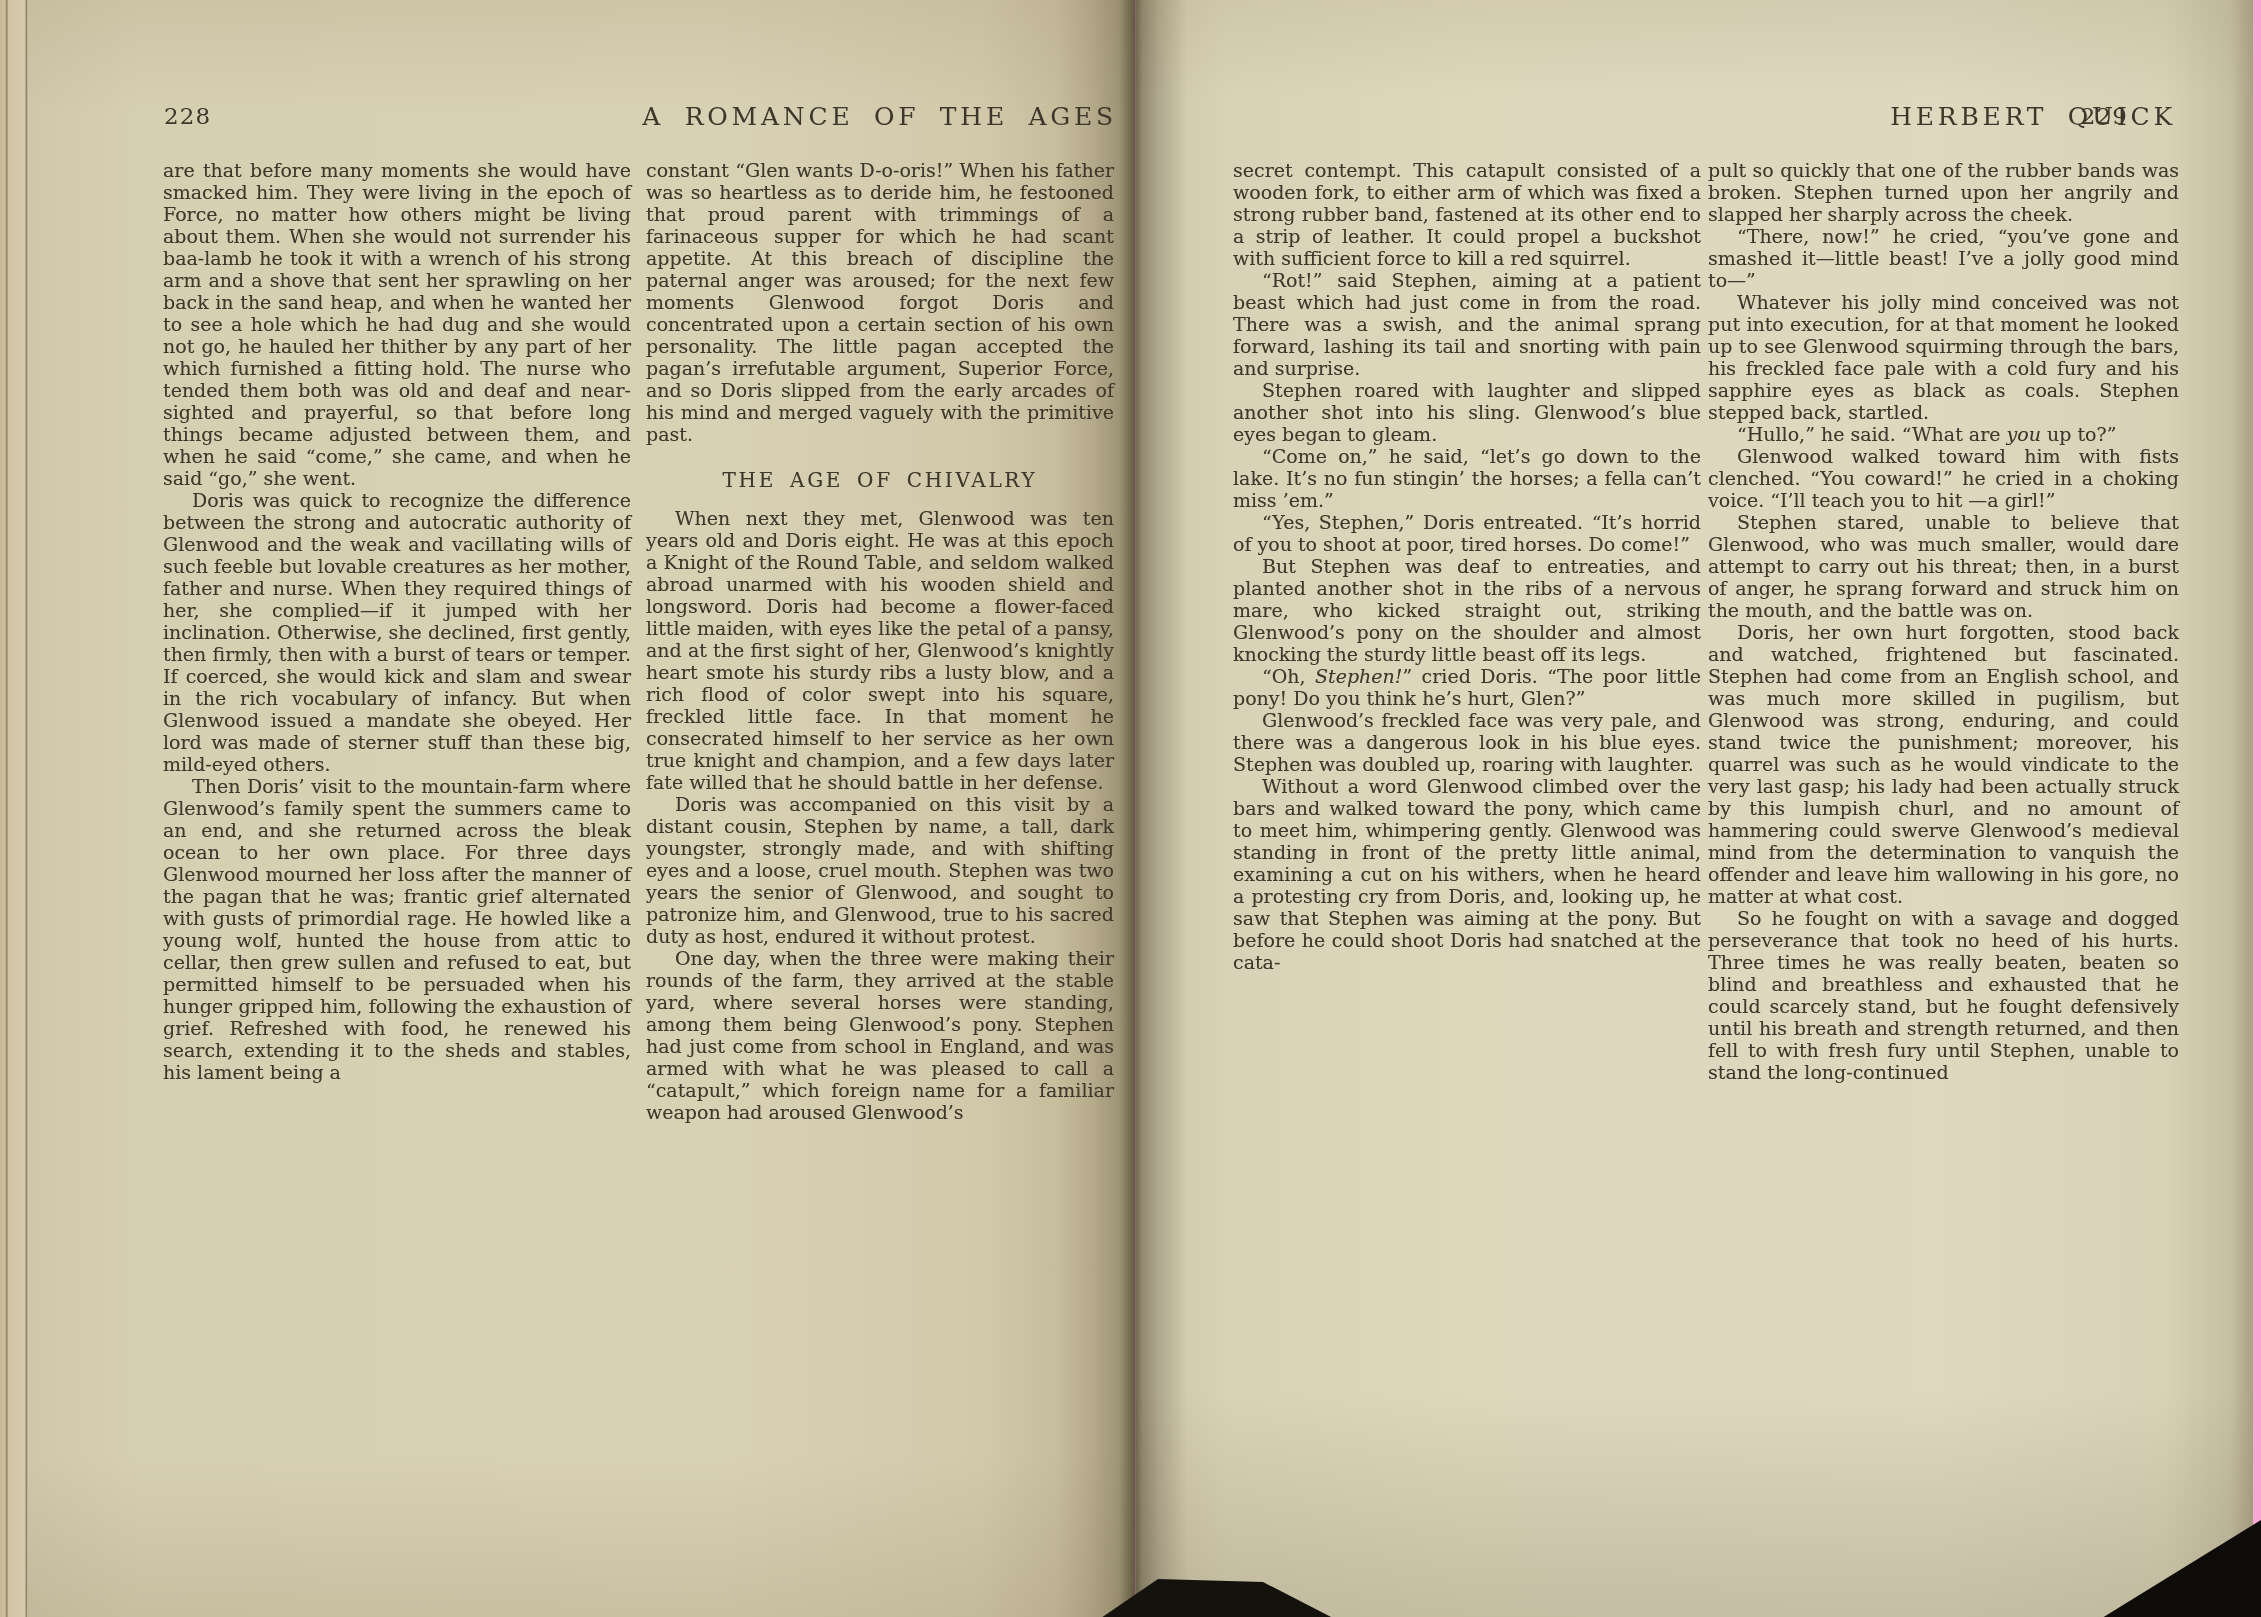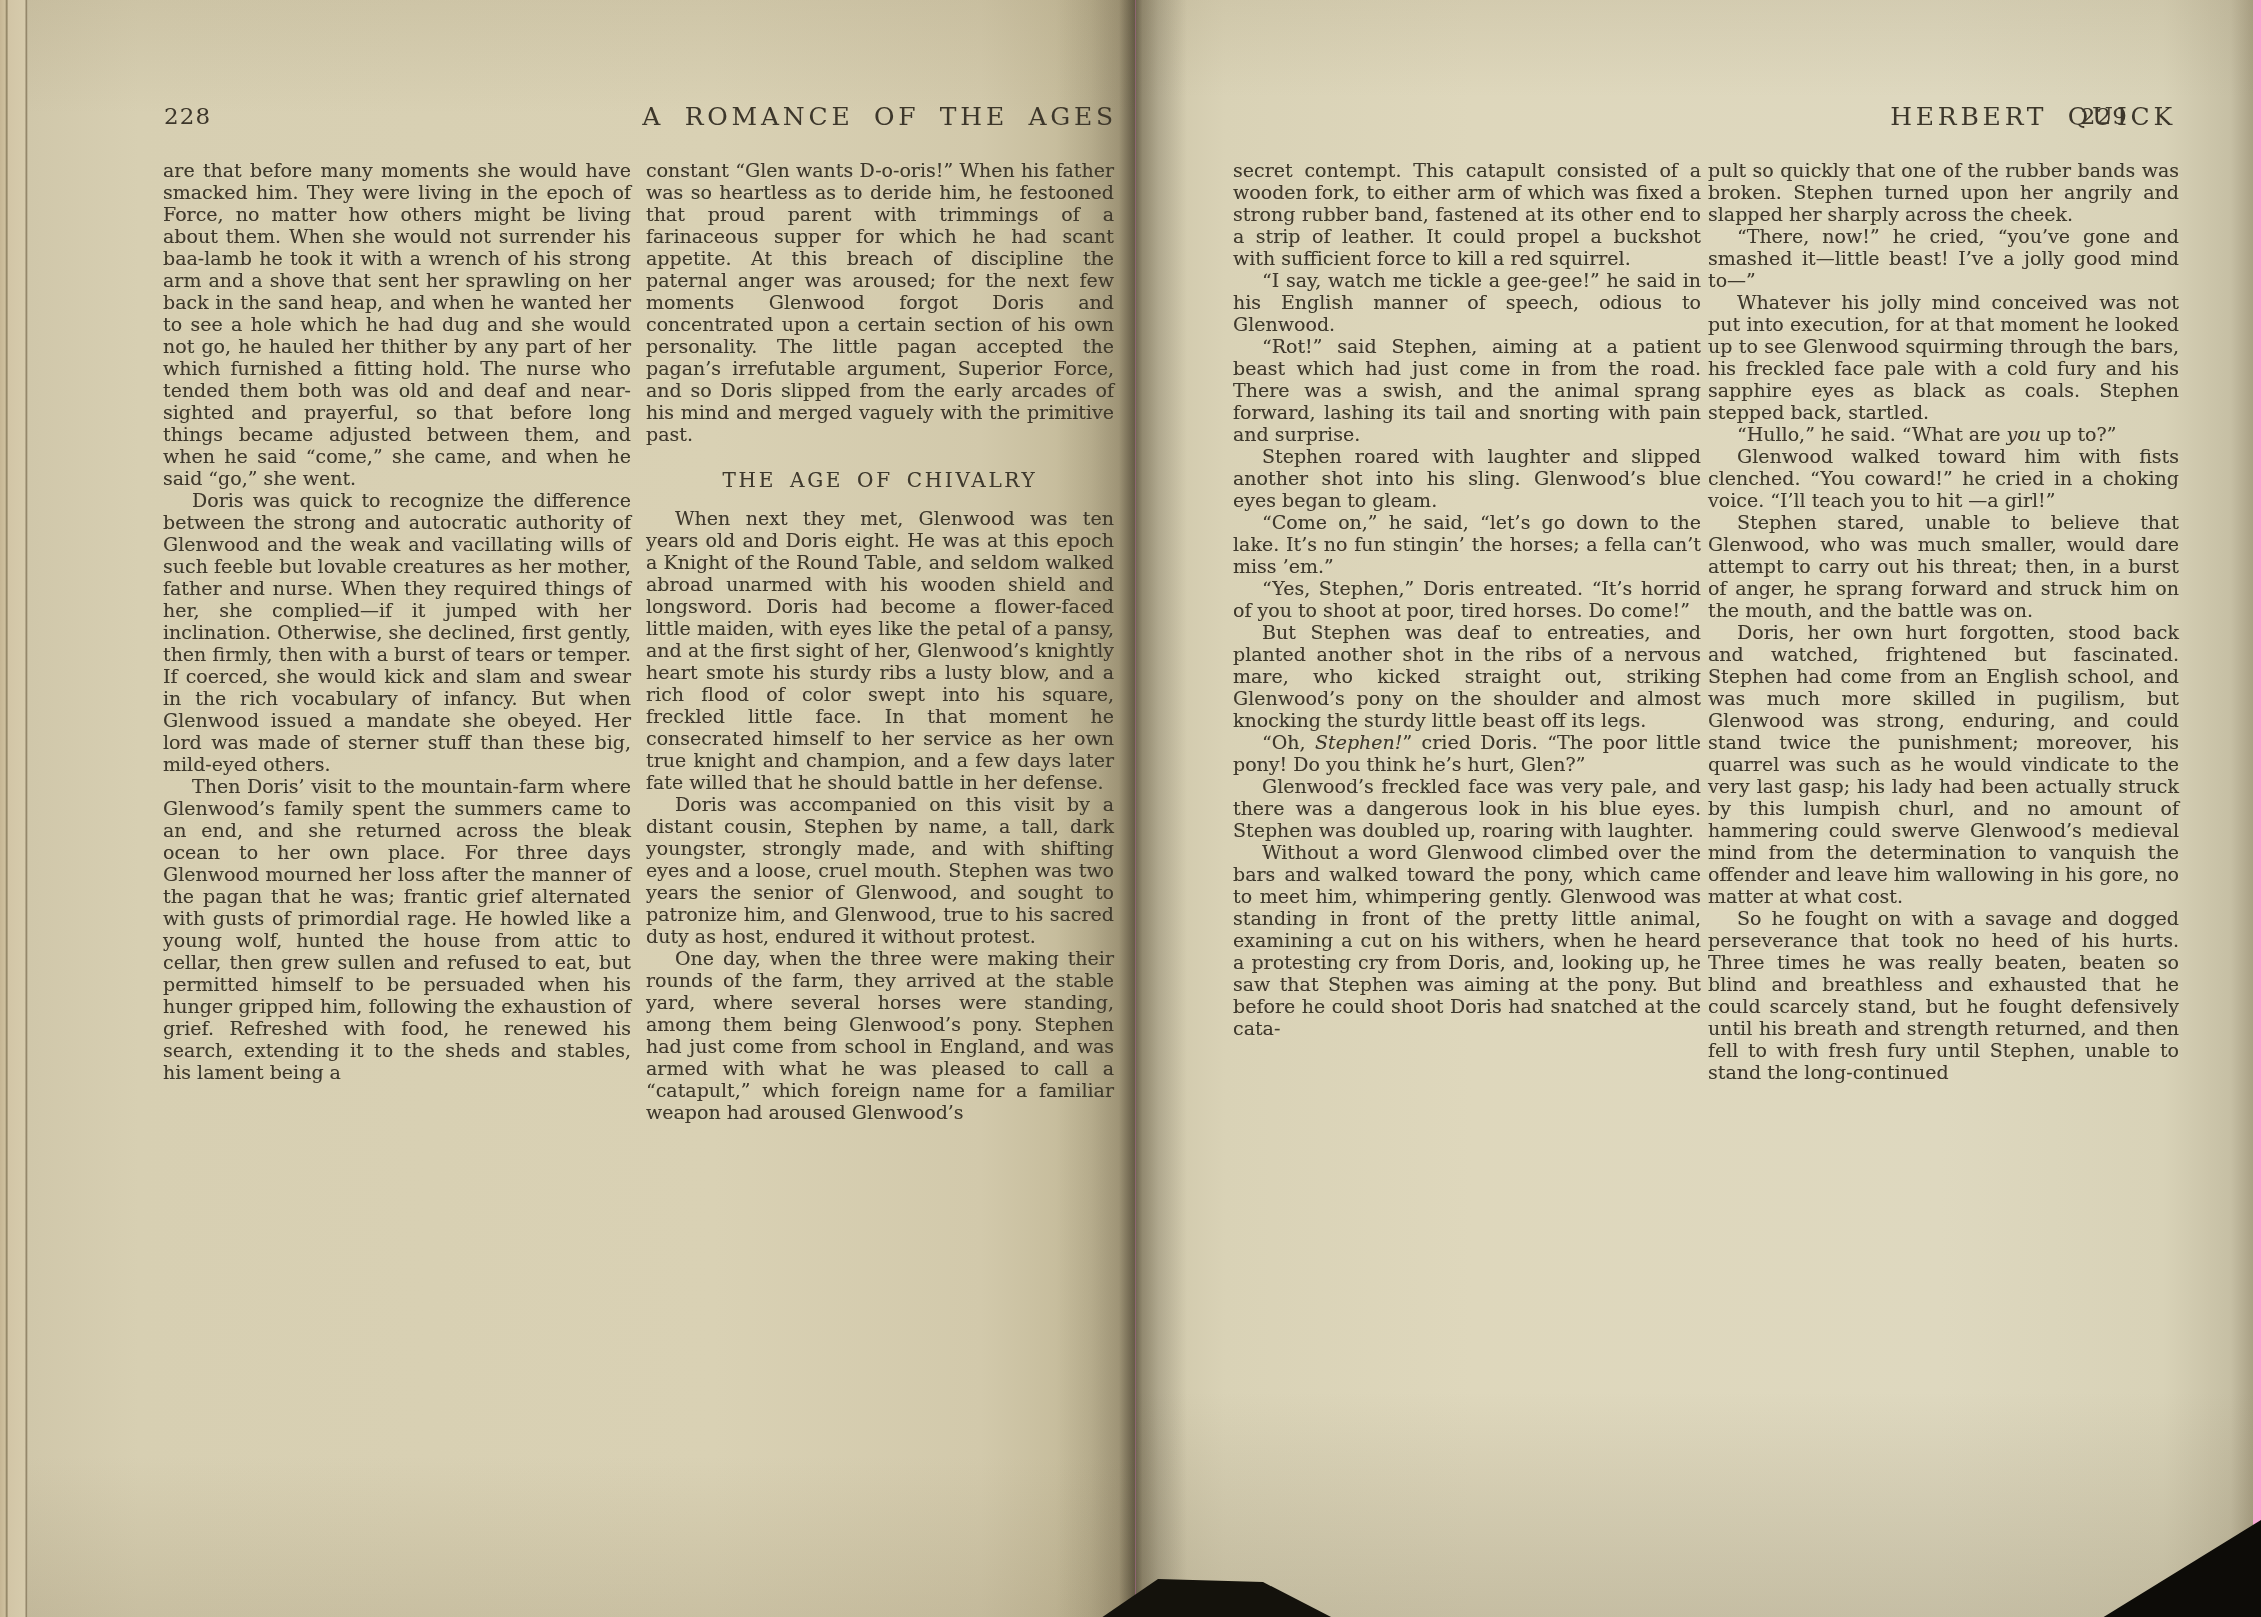--- a/index.html
+++ b/index.html
@@ -88,21 +88,20 @@
       </div>
   </div>
 
   <div class="page page-right">
     <div class="head-row">
       <span class="running-head">HERBERT QUICK</span>
       <span class="pagenum">229</span>
     </div>
     <div class="column col-a">
         <p class="no-indent"><span>secret contempt.  This catapult consisted of a wooden fork, to either arm of which was fixed a strong rubber band, fastened at its other end to a strip of leather.  It could propel a buckshot with sufficient force to kill a red squirrel.</span></p>
-        <p class=""><span>“I say, watch me tickle a gee-gee!” he said in his English manner of speech, odious to Glenwood.</span></p>
         <p class=""><span>“Rot!” said Stephen, aiming at a patient beast which had just come in from the road.  There was a swish, and the animal sprang forward, lashing its tail and snorting with pain and surprise.</span></p>
         <p class=""><span>Stephen roared with laughter and slipped another shot into his sling.  Glenwood’s blue eyes began to gleam.</span></p>
         <p class=""><span>“Come on,” he said, “let’s go down to the lake.  It’s no fun stingin’ the horses; a fella can’t miss ’em.”</span></p>
         <p class=""><span>“Yes, Stephen,” Doris entreated.  “It’s horrid of you to shoot at poor, tired horses.  Do come!”</span></p>
         <p class=""><span>But Stephen was deaf to entreaties, and planted another shot in the ribs of a nervous mare, who kicked straight out, striking Glenwood’s pony on the shoulder and almost knocking the sturdy little beast off its legs.</span></p>
         <p class=""><span>“Oh, </span><i>Stephen!</i><span>” cried Doris.  “The poor little pony!  Do you think he’s hurt, Glen?”</span></p>
         <p class=""><span>Glenwood’s freckled face was very pale, and there was a dangerous look in his blue eyes.  Stephen was doubled up, roaring with laughter.</span></p>
         <p class=""><span>Without a word Glenwood climbed over the bars and walked toward the pony, which came to meet him, whimpering gently.  Glenwood was standing in front of the pretty little animal, examining a cut on his withers, when he heard a protesting cry from Doris, and, looking up, he saw that Stephen was aiming at the pony.  But before he could shoot Doris had snatched at the cata-</span></p>
       </div>
     <div class="column col-b">

